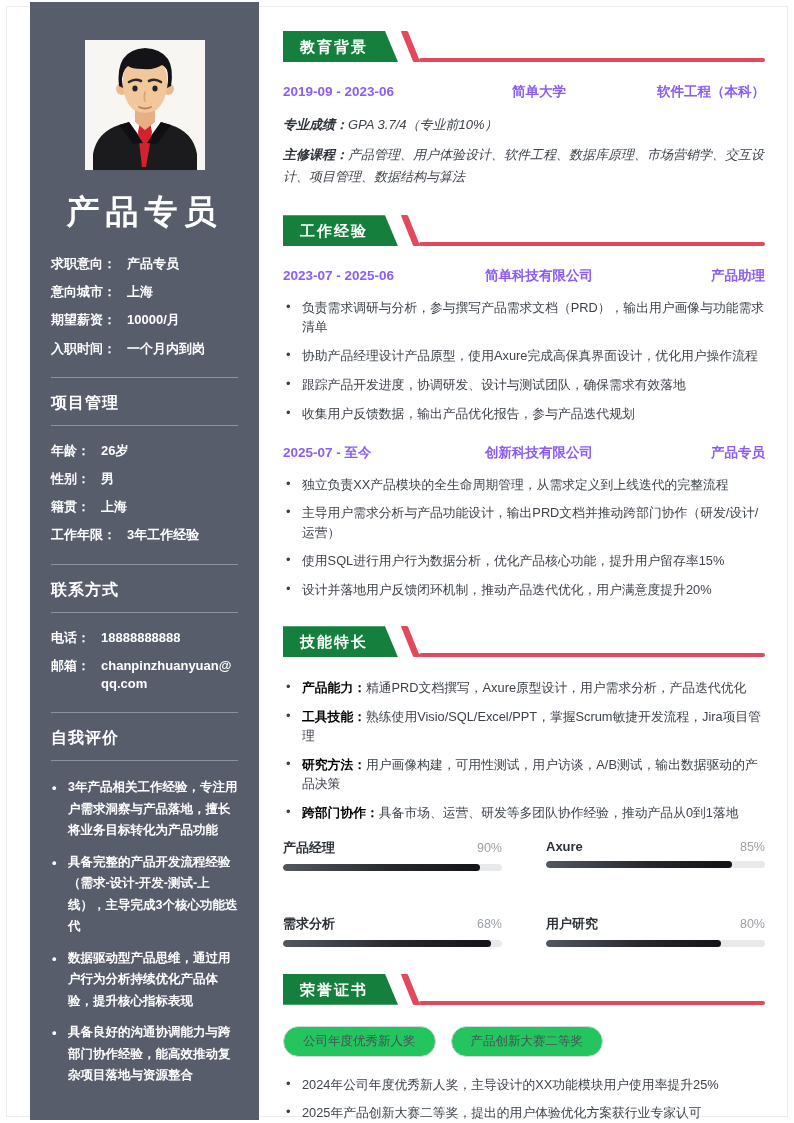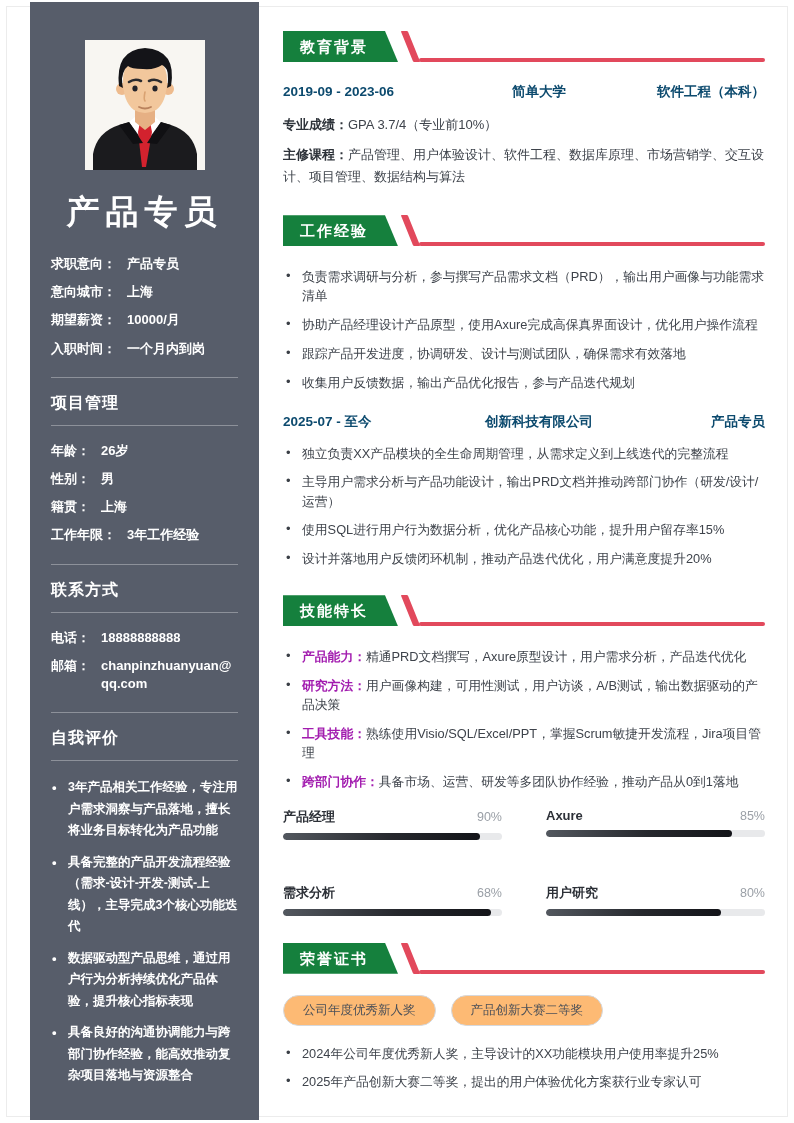--- a/index.html
+++ b/index.html
@@ -66,59 +66,59 @@
     transform:skewX(22deg);
     margin-left:9px; border-radius:1px;
   }
   .rule {
     flex:1; height:4px; background:#e2495c;
     align-self:flex-end; margin-left:5px; border-radius:2px;
   }
 
   .entry-head {
     display:flex; align-items:baseline;
-    font-size:13.5px; font-weight:700; color:#0c4a6e;
+    font-size:13.5px; font-weight:700; color:#8b5cf6;
     margin-bottom:13px;
     justify-content:flex-end;
   }
   .entry-head .period { width:150px; }
   .entry-head .org { flex:1; text-align:center;font-family:Liberation Mono, monospace; }
   .entry-head .role { width:120px; text-align:right; }
 
-  .kv-line { font-size:13px; line-height:1.7; margin-bottom:8px; }
+  .kv-line { font-size:13px; line-height:1.7; margin-bottom:8px;font-style:italic; }
   .kv-line b { color:#2e333a; }
 
   .m-bullets { list-style:none; }
   .m-bullets li {
     position:relative; padding-left:19px;
     font-size:12.8px; line-height:1.5; margin-bottom:9.5px;
   }
   .m-bullets li::before {
     content:"•"; position:absolute; left:3px; top:-1px; color:#3a3f46; font-size:13px;
   }
-  .m-bullets b { color:#a21caf; }
+  .m-bullets b { color:#000000; }
   .job { margin-bottom:21px; }
   .job:last-child { margin-bottom:0; }
 
   
   .bars {
     display:grid; grid-template-columns:1fr 1fr;
     column-gap:38px; row-gap:15px; margin-top:17px;gap:44px;
   }
   .bar-head { display:flex; justify-content:space-between; align-items:baseline; margin-bottom:7px; }
   .bar-name { font-size:13px; font-weight:700; color:#2c3037; }
   .bar-pct { font-size:12.5px; color:#9ba0a7; }
   .bar-track { height:7px; background:#e8e9eb; border-radius:4px; overflow:hidden; }
   .bar-fill { height:100%; border-radius:4px; background:linear-gradient(90deg,#53585f 0%,#26282d 55%,#131419 100%); }
 
   
   .pill-row { display:flex; gap:15px; margin:2px 0 18px; }
   .pill {
     border:1px solid #d6d8dc; border-radius:16px;
-    padding:6px 19px; font-size:12.5px; color:#4b5058; background:#fdba74;
+    padding:6px 19px; font-size:12.5px; color:#4b5058; background:#22c55e;
     white-space:nowrap;
   }
 </style>
 </head>
 <body>
 
 <div class="page-frame"></div>
 
 <aside class="sidebar">
 
@@ -246,20 +246,25 @@
   </section>
 
   <section class="section">
     <div class="section-header">
       <div class="badge">工作经验</div>
       <div class="stripe"></div>
       <div class="rule"></div>
     </div>
 
     <div class="job">
+      <div class="entry-head">
+        <span class="period">2023-07 - 2025-06</span>
+        <span class="org">简单科技有限公司</span>
+        <span class="role">产品助理</span>
+      </div>
       <ul class="m-bullets">
         <li>负责需求调研与分析，参与撰写产品需求文档（PRD），输出用户画像与功能需求清单</li>
         <li>协助产品经理设计产品原型，使用Axure完成高保真界面设计，优化用户操作流程</li>
         <li>跟踪产品开发进度，协调研发、设计与测试团队，确保需求有效落地</li>
         <li>收集用户反馈数据，输出产品优化报告，参与产品迭代规划</li>
       </ul>
     </div>
 
     <div class="job">
       <div class="entry-head">
@@ -277,22 +282,22 @@
   </section>
 
   <section class="section">
     <div class="section-header">
       <div class="badge">技能特长</div>
       <div class="stripe"></div>
       <div class="rule"></div>
     </div>
     <ul class="m-bullets">
       <li><b>产品能力：</b><span>精通PRD文档撰写，Axure原型设计，用户需求分析，产品迭代优化</span></li>
+      <li><b>工具技能：</b><span>熟练使用Visio/SQL/Excel/PPT，掌握Scrum敏捷开发流程，Jira项目管理</span></li>
       <li><b>研究方法：</b><span>用户画像构建，可用性测试，用户访谈，A/B测试，输出数据驱动的产品决策</span></li>
-      <li><b>工具技能：</b><span>熟练使用Visio/SQL/Excel/PPT，掌握Scrum敏捷开发流程，Jira项目管理</span></li>
       <li><b>跨部门协作：</b><span>具备市场、运营、研发等多团队协作经验，推动产品从0到1落地</span></li>
     </ul>
 
     <div class="bars">
       <div>
         <div class="bar-head">
           <span class="bar-name">产品经理</span>
           <span class="bar-pct">90%</span>
         </div>
         <div class="bar-track">

